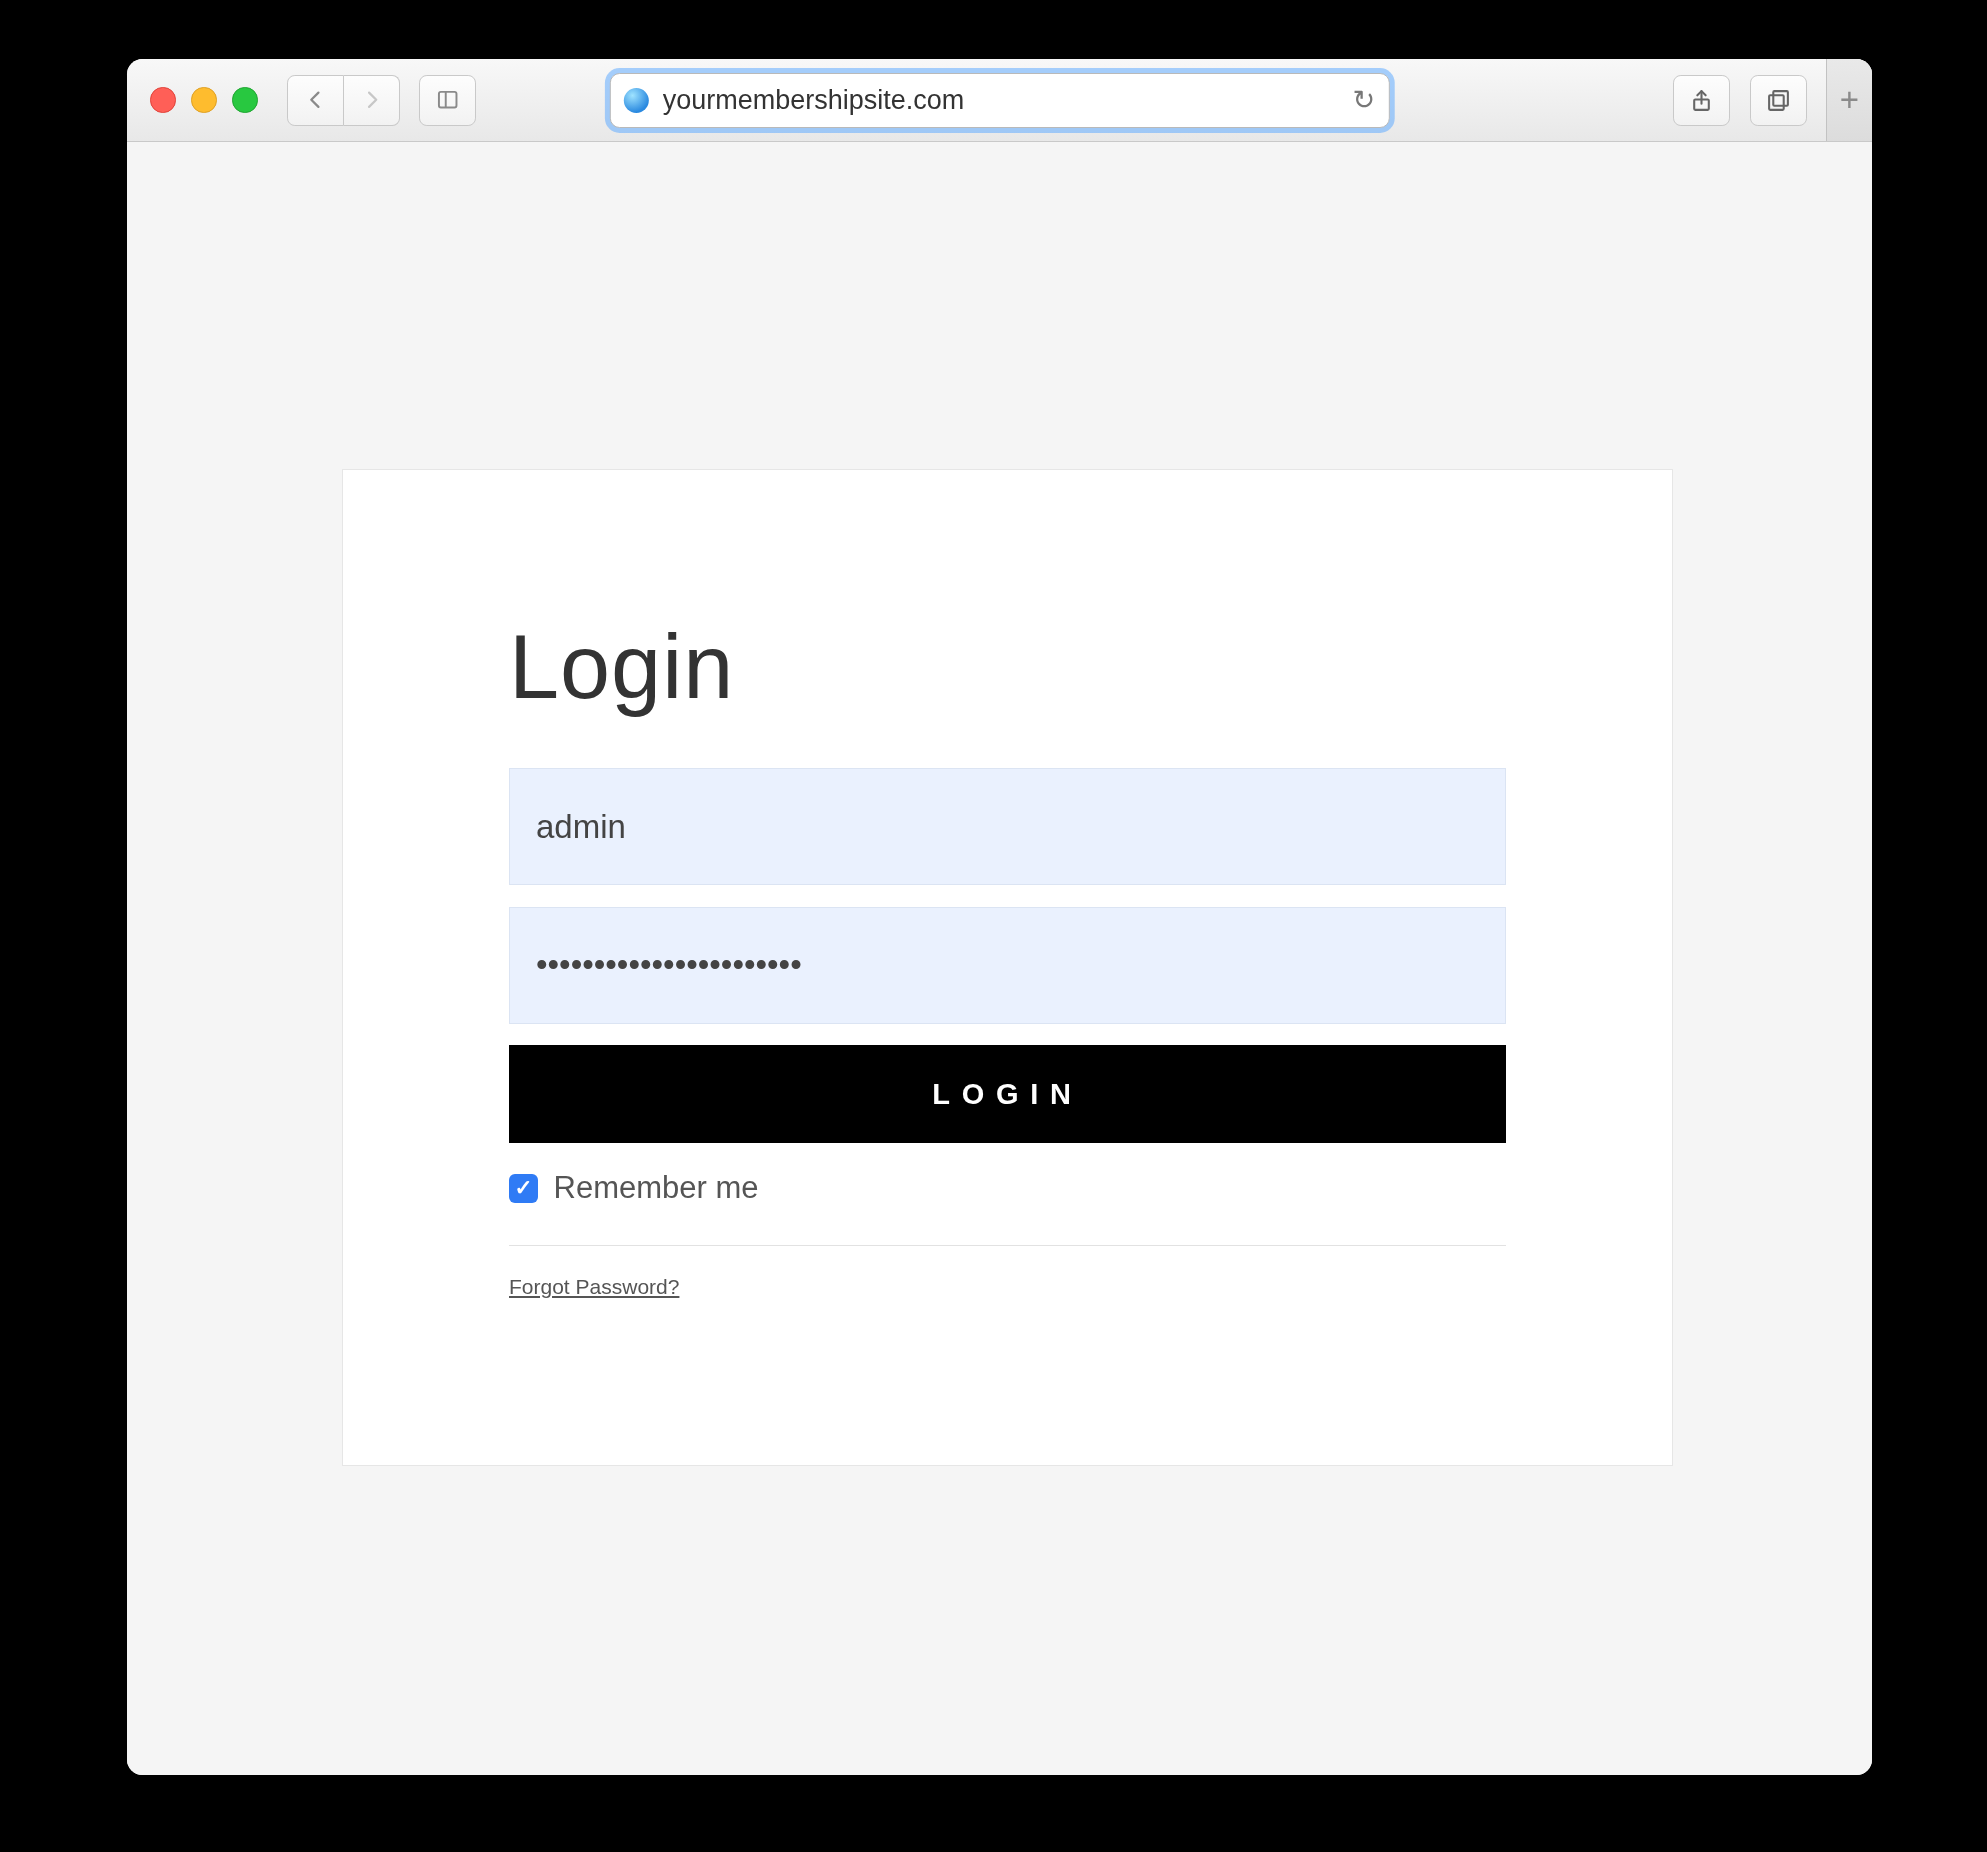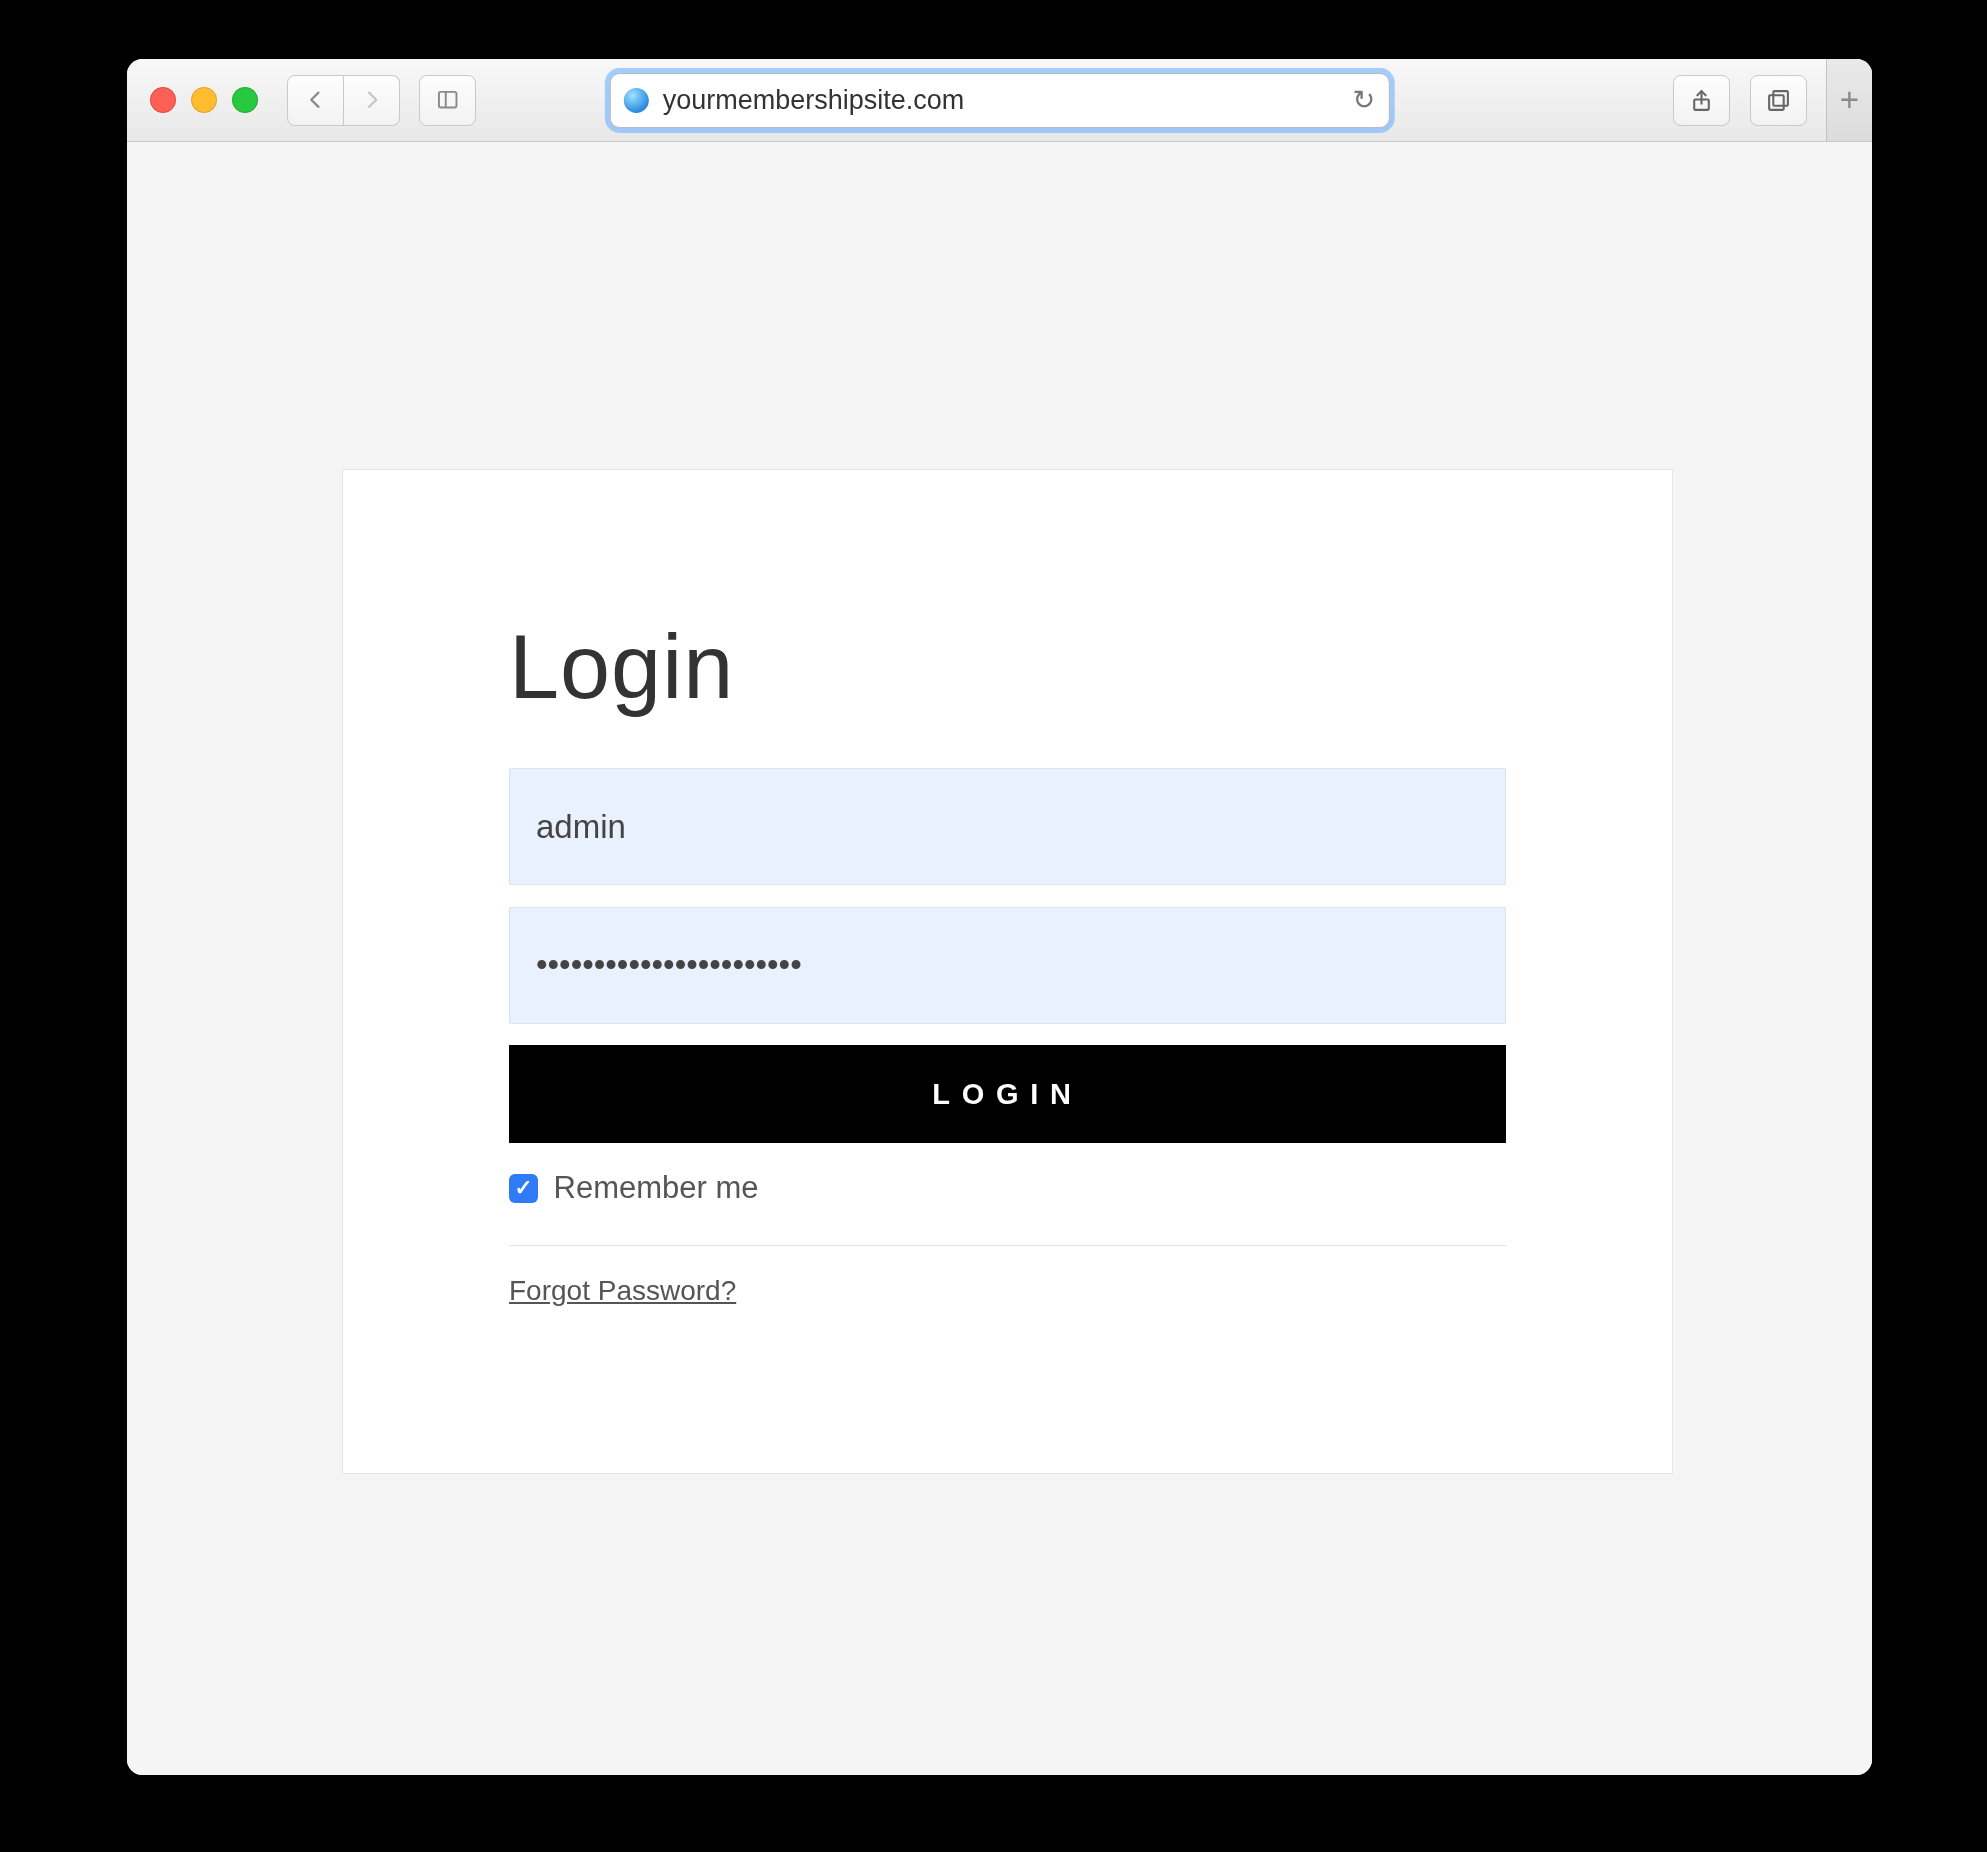--- a/index.html
+++ b/index.html
@@ -184,21 +184,21 @@
     background:#2f7bf5;
     display:flex;align-items:center;justify-content:center;
     color:#fff;font-size:21.5px;font-weight:700;
     flex:0 0 auto;
   }
   .divider{
     border:none;border-top:1px solid #e2e2e2;
     margin:39px 0 29px;
   }
   .forgot{
-    font-size:28px;
+    font-size:21px;
     color:#555;
     text-decoration:underline;
   }
 </style>
 </head>
 <body>
 
 <div class="stage">
   <div class="browser">
 

